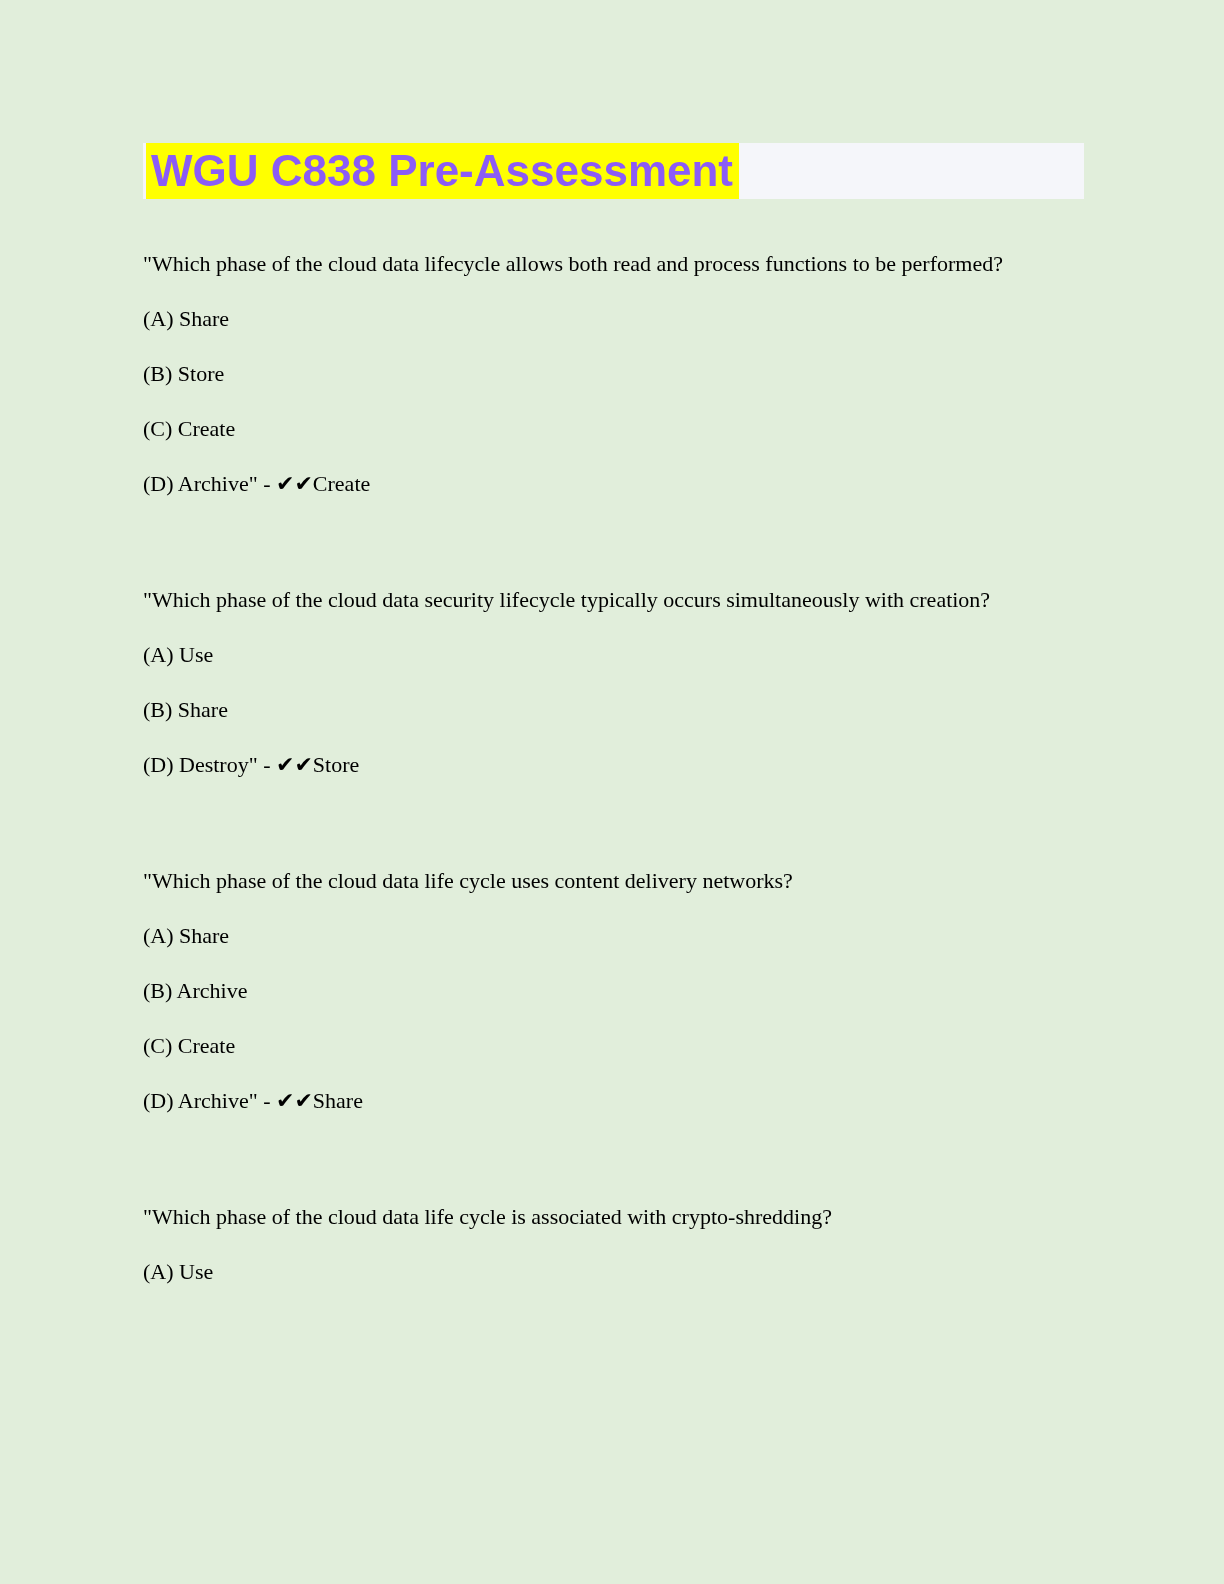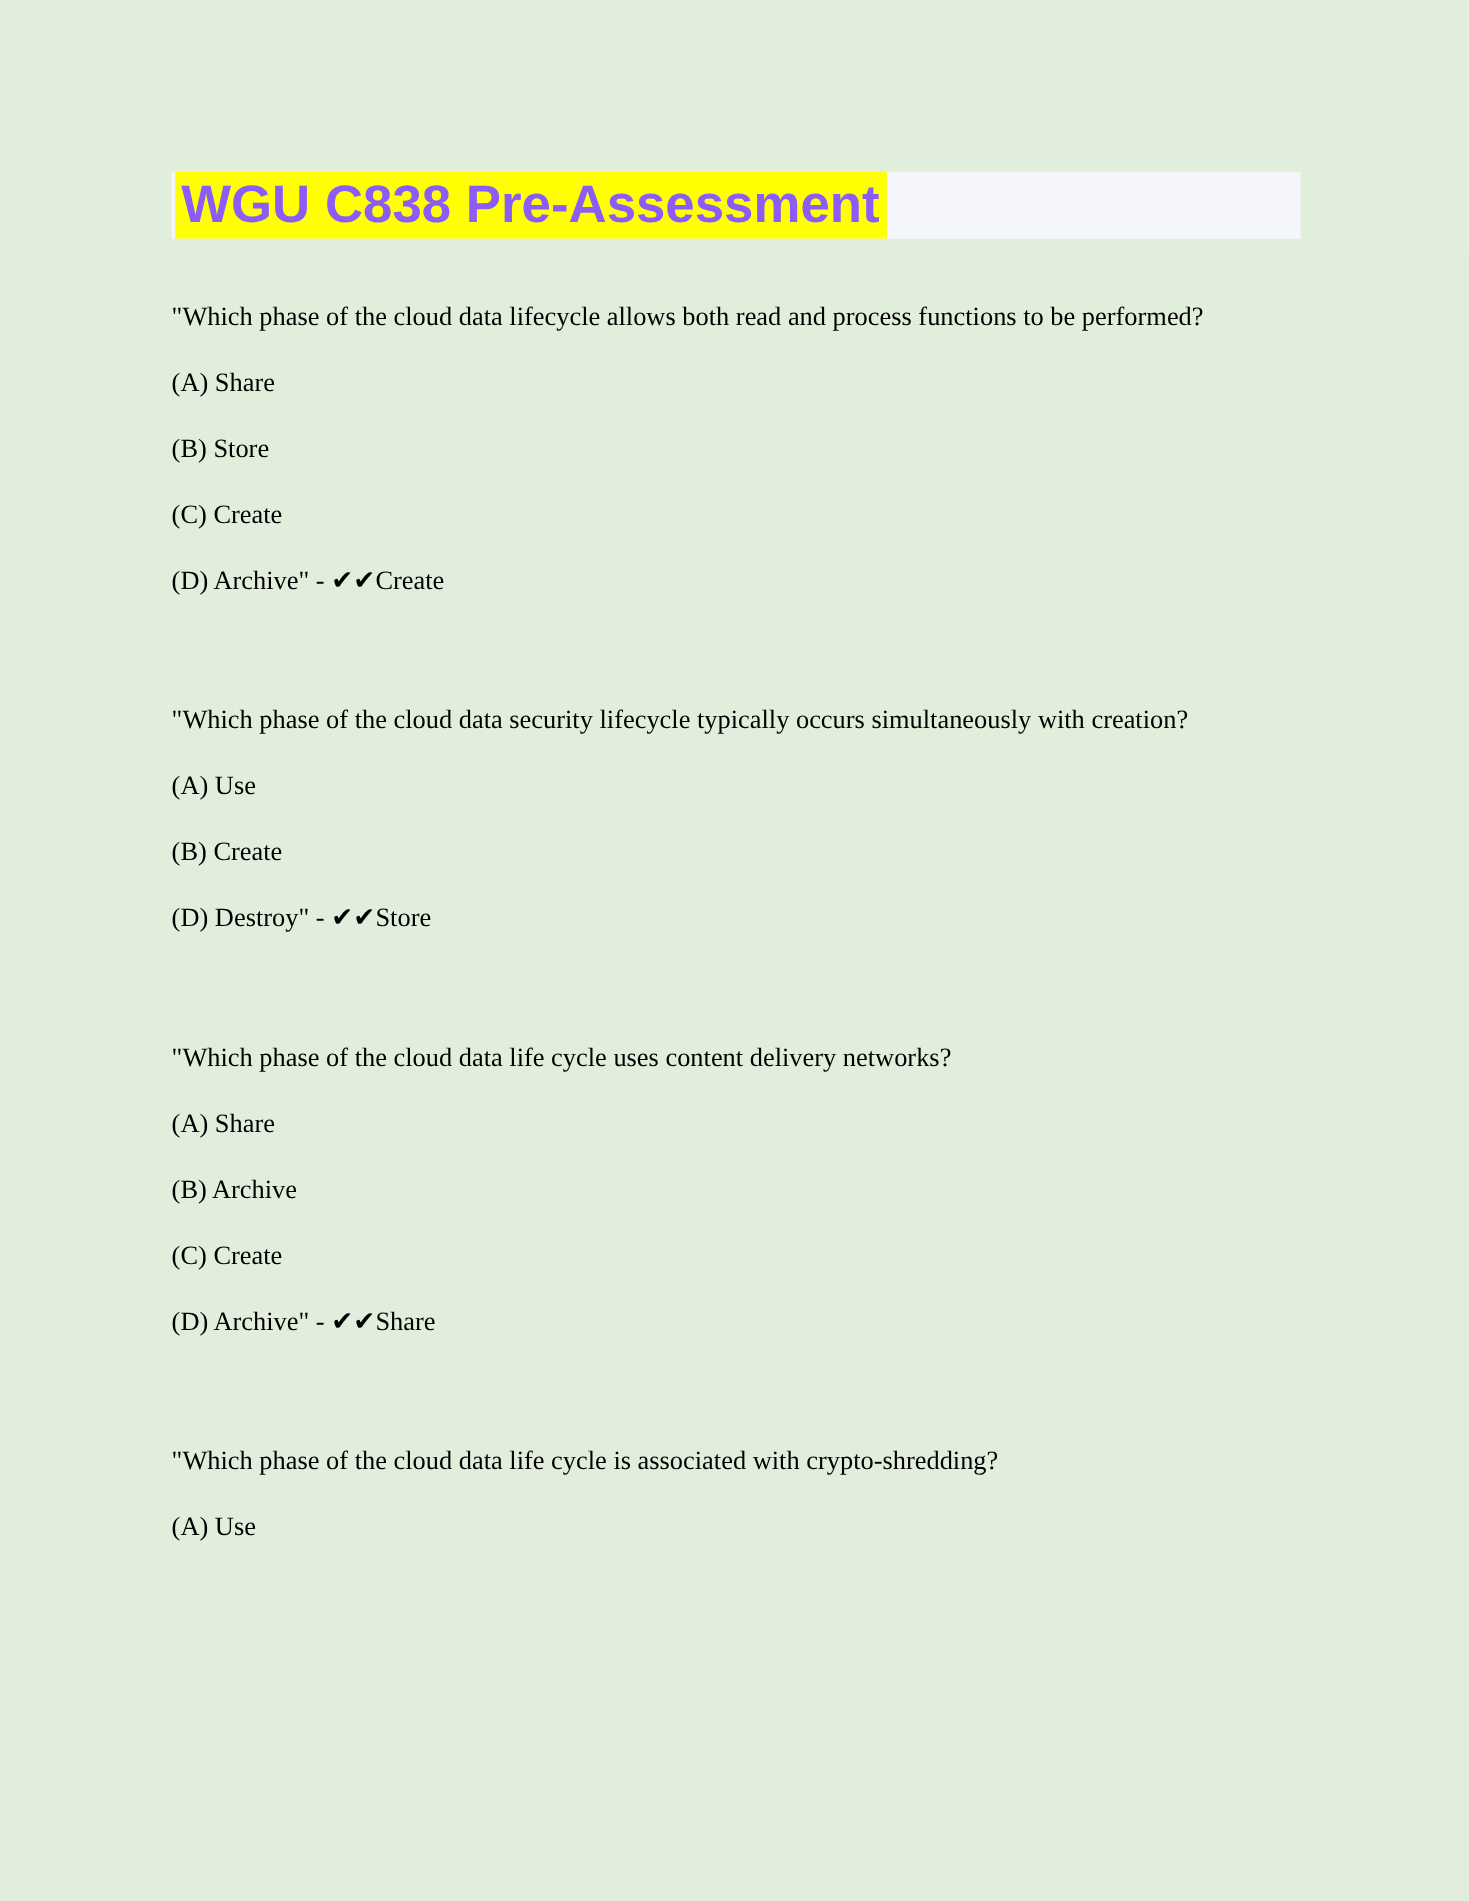--- a/index.html
+++ b/index.html
@@ -56,21 +56,21 @@
       <p>"Which phase of the cloud data lifecycle allows both read and process functions to be performed?</p>
       <p>(A) Share</p>
       <p>(B) Store</p>
       <p>(C) Create</p>
       <p>(D) Archive" - ✔✔Create</p>
     </section>
 
     <section class="question">
       <p>"Which phase of the cloud data security lifecycle typically occurs simultaneously with creation?</p>
       <p>(A) Use</p>
-      <p>(B) Create</p>
+      <p>(B) Share</p>
       <p>(D) Destroy" - ✔✔Store</p>
     </section>
 
     <section class="question">
       <p>"Which phase of the cloud data life cycle uses content delivery networks?</p>
       <p>(A) Share</p>
       <p>(B) Archive</p>
       <p>(C) Create</p>
       <p>(D) Archive" - ✔✔Share</p>
     </section>

